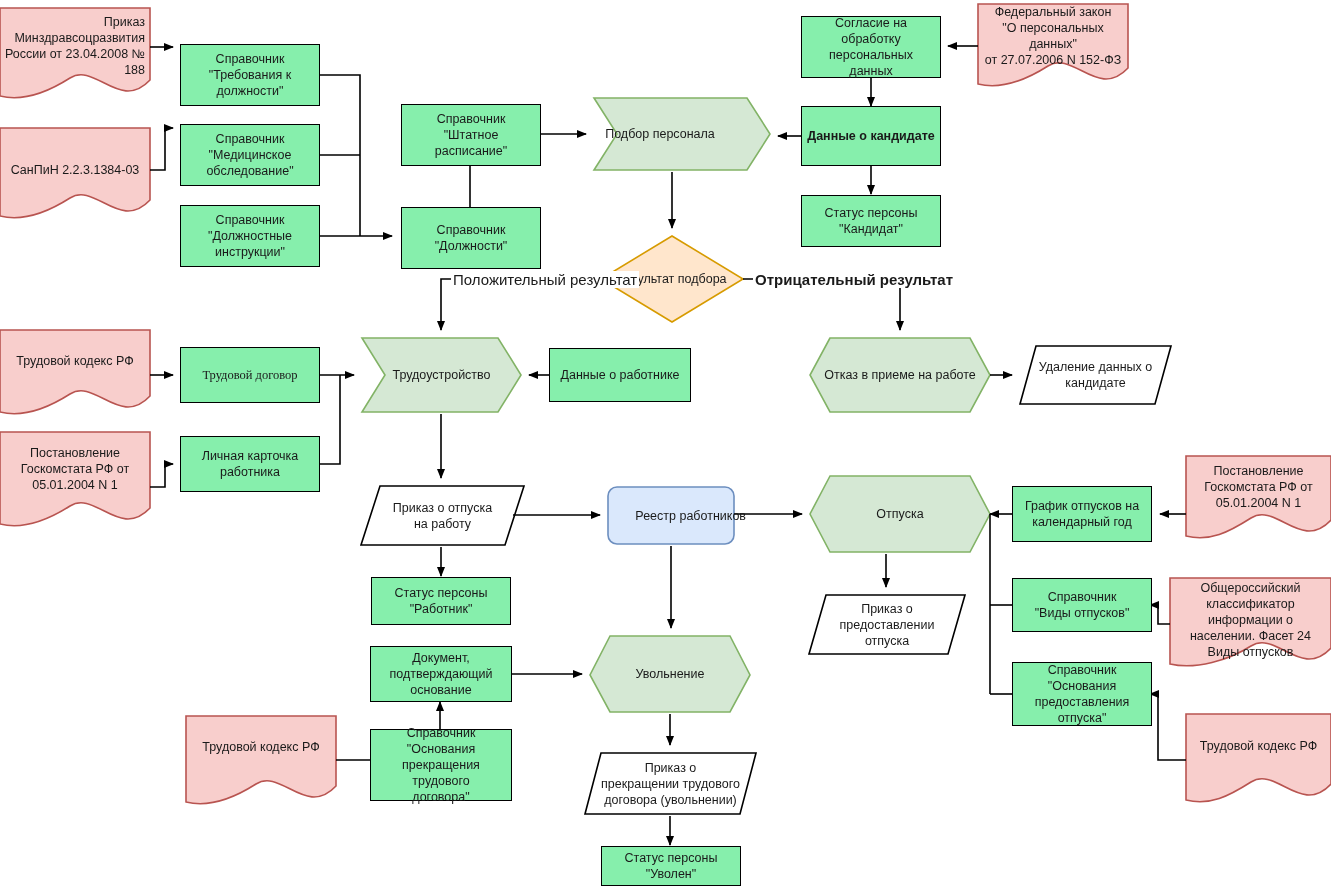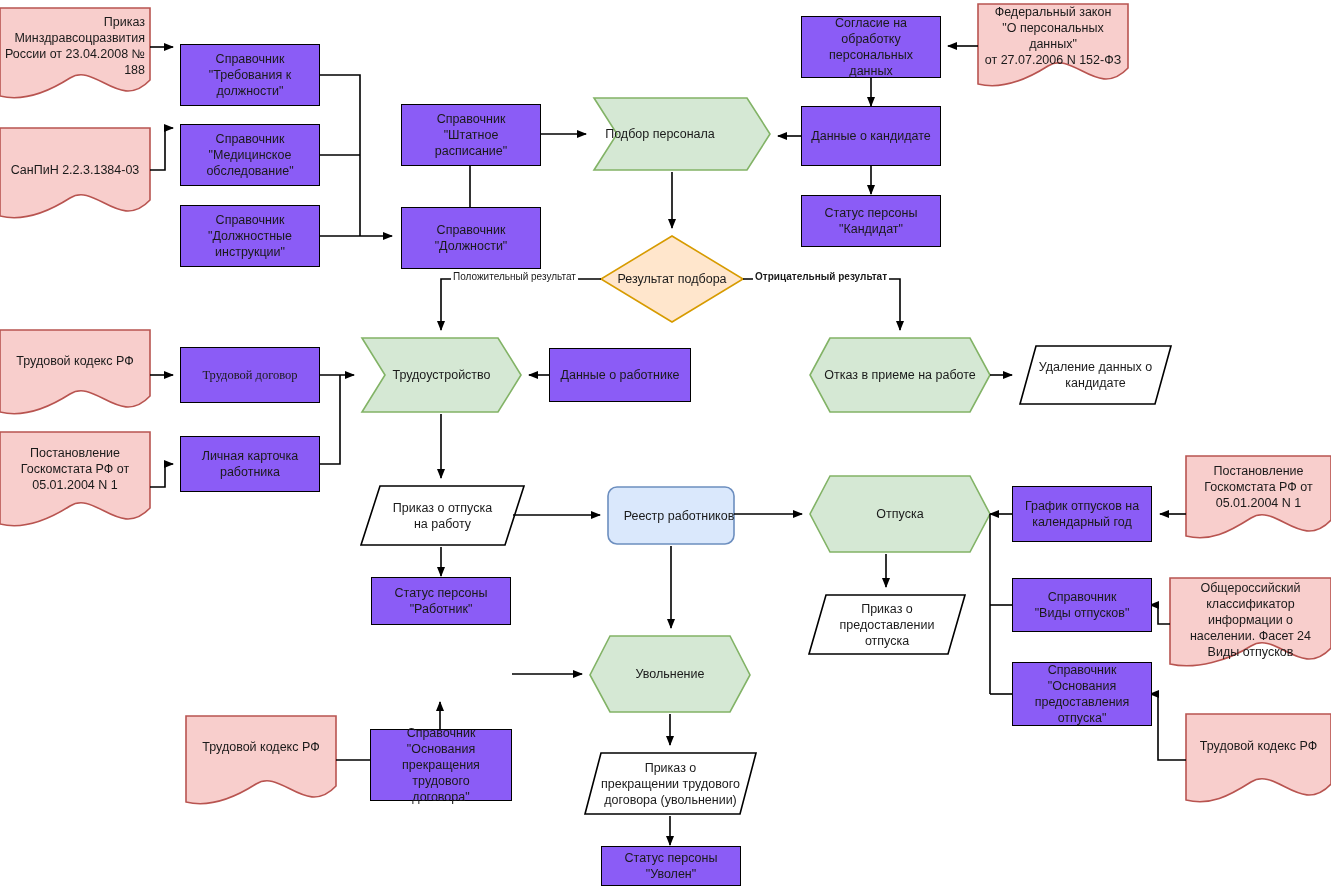--- a/index.html
+++ b/index.html
@@ -1,22 +1,22 @@
 <!DOCTYPE html>
 <html><head>
 <meta charset="utf-8">
 <style>
   html,body{margin:0;padding:0;background:#ffffff;}
   body{font-family:"Liberation Sans","DejaVu Sans",sans-serif;}
   #stage{position:relative;width:1331px;height:886px;background:#ffffff;overflow:hidden;}
   svg.layer{position:absolute;left:0;top:0;width:1331px;height:886px;}
   .node{position:absolute;box-sizing:border-box;display:flex;align-items:center;justify-content:center;text-align:center;color:#1a1a1a;font-size:12.5px;line-height:1.28;}
   .node span{display:block;padding:0 4px;white-space:pre-line;}
-  .rect{border:1.6px solid #000000;background:#8b5cf6;}
-  .edge-label{position:absolute;font-size:10px;color:#1a1a1a;background:#ffffff;padding:0 2px;white-space:nowrap;}
+  .rect{border:1.6px solid #000000;background:#86efac;}
+  .edge-label{position:absolute;font-size:15px;color:#1a1a1a;background:#ffffff;padding:0 2px;white-space:nowrap;}
 </style>
 </head>
 <body>
 
 <div id="stage">
 
   <svg class="layer" viewBox="0 0 1331 886">
     <defs>
       <marker id="arw" markerWidth="10" markerHeight="10" refX="9" refY="4" orient="auto" markerUnits="userSpaceOnUse">
         <path d="M0,0 L10,4 L0,8 z" fill="#000000"></path>
@@ -198,21 +198,21 @@
 
   <div class="node rect" style="left:801px;top:16px;width:140px;height:62px;">
     <span>Согласие на обработку
 персональных данных</span>
   </div>
   <div class="node" style="left:978px;top:4px;width:150px;height:64px;">
     <span>Федеральный закон
 "О персональных данных"
 от 27.07.2006 N 152-ФЗ</span>
   </div>
-  <div class="node rect" style="left:801px;top:106px;width:140px;height:60px;">
+  <div class="node rect" style="left:801px;top:106px;width:140px;height:60px;font-weight:bold;">
     <span>Данные о кандидате</span>
   </div>
   <div class="node rect" style="left:801px;top:195px;width:140px;height:52px;">
     <span>Статус персоны
 "Кандидат"</span>
   </div>
 
   <div class="node" style="left:601px;top:259px;width:142px;height:40px;">
     <span>Результат подбора</span>
   </div>
@@ -257,21 +257,21 @@
 
   <div class="node" style="left:361px;top:486px;width:163px;height:59px;">
     <span>Приказ о отпуска
 на работу</span>
   </div>
   <div class="node rect" style="left:371px;top:577px;width:140px;height:48px;">
     <span>Статус персоны
 "Работник"</span>
   </div>
 
-  <div class="node" style="left:608px;top:487px;width:142px;height:57px;">
+  <div class="node" style="left:608px;top:487px;width:142px;height:57px;justify-content:flex-end;">
     <span>Реестр работников</span>
   </div>
 
   <div class="node" style="left:810px;top:476px;width:180px;height:76px;">
     <span>Отпуска</span>
   </div>
   <div class="node rect" style="left:1012px;top:486px;width:140px;height:56px;">
     <span>График отпусков на
 календарный год</span>
   </div>
@@ -299,20 +299,25 @@
   </div>
   <div class="node" style="left:1186px;top:714px;width:145px;height:64px;">
     <span>Трудовой кодекс РФ</span>
   </div>
   <div class="node" style="left:809px;top:595px;width:156px;height:59px;">
     <span>Приказ о
 предоставлении
 отпуска</span>
   </div>
 
+  <div class="node rect" style="left:370px;top:646px;width:142px;height:56px;">
+    <span>Документ,
+подтверждающий
+основание</span>
+  </div>
   <div class="node rect" style="left:370px;top:729px;width:142px;height:72px;">
     <span>Справочник
 "Основания
 прекращения трудового
 договора"</span>
   </div>
   <div class="node" style="left:186px;top:716px;width:150px;height:62px;">
     <span>Трудовой кодекс РФ</span>
   </div>
   <div class="node" style="left:590px;top:636px;width:160px;height:76px;align-items:center;">

